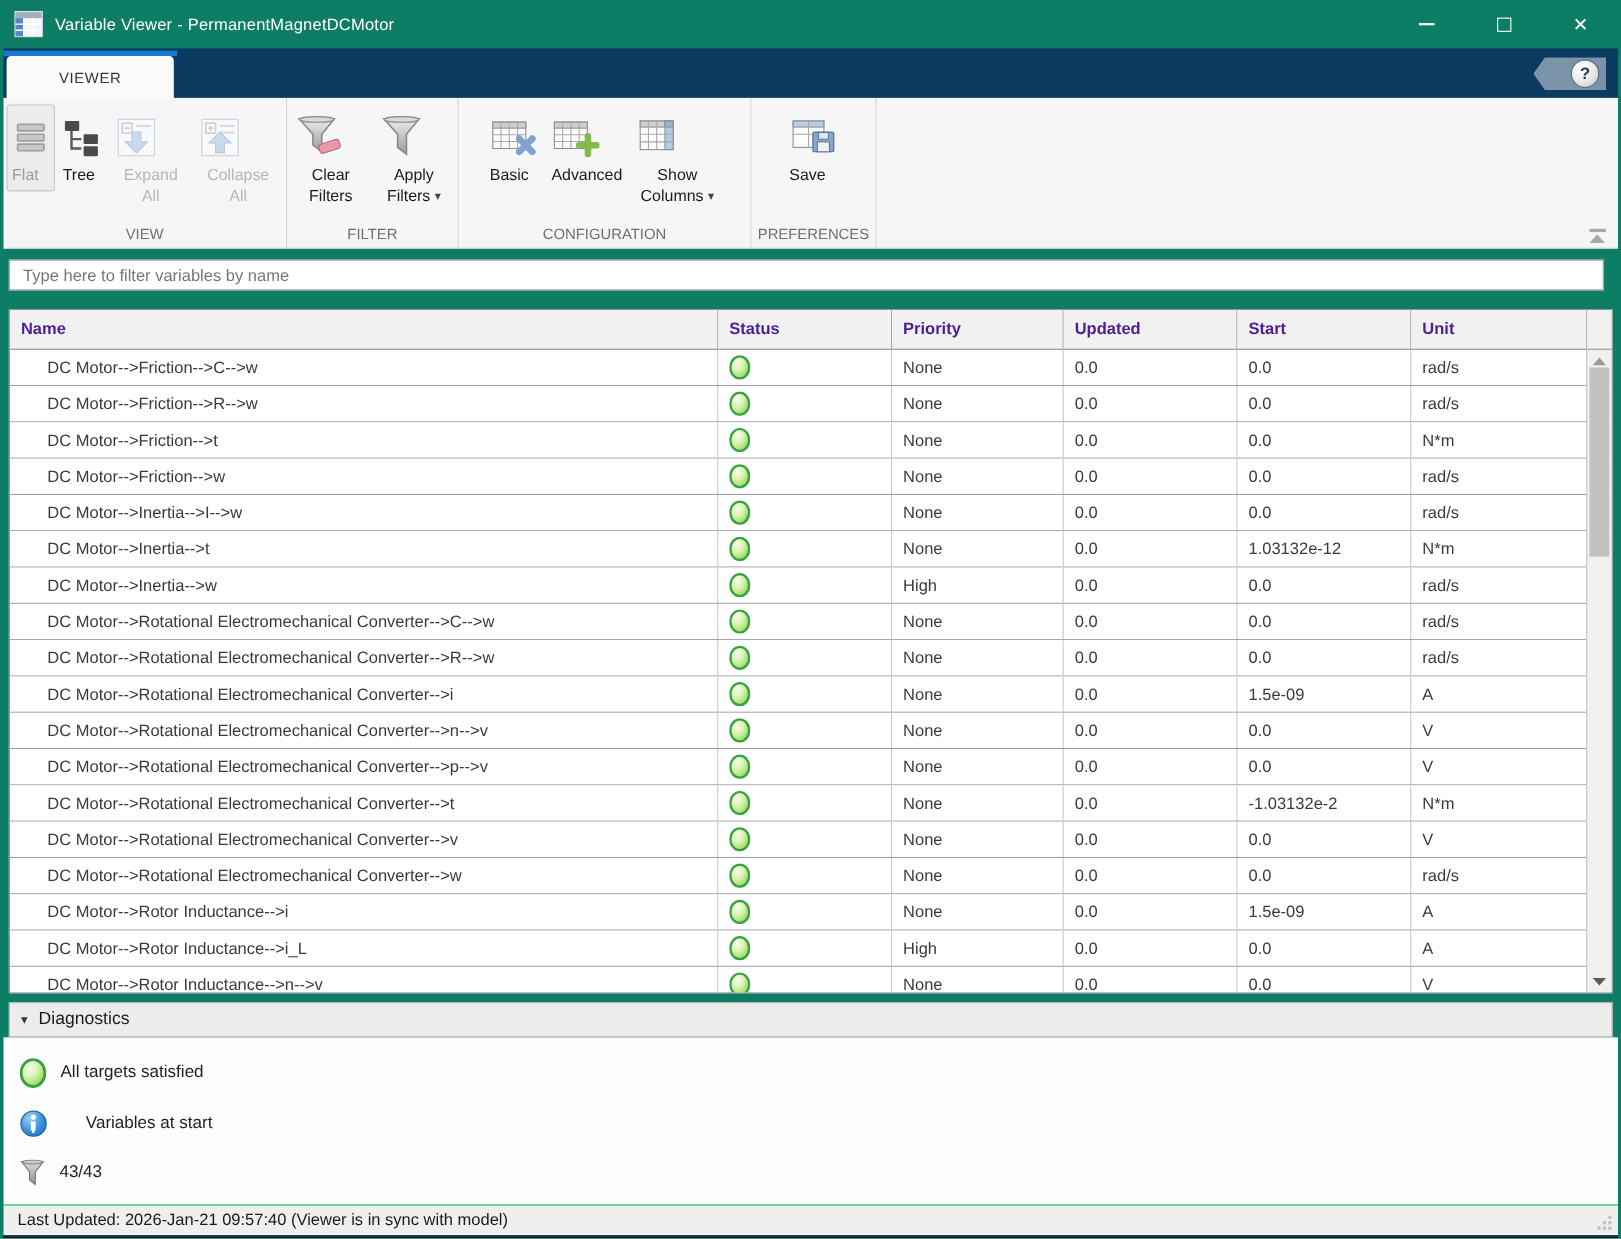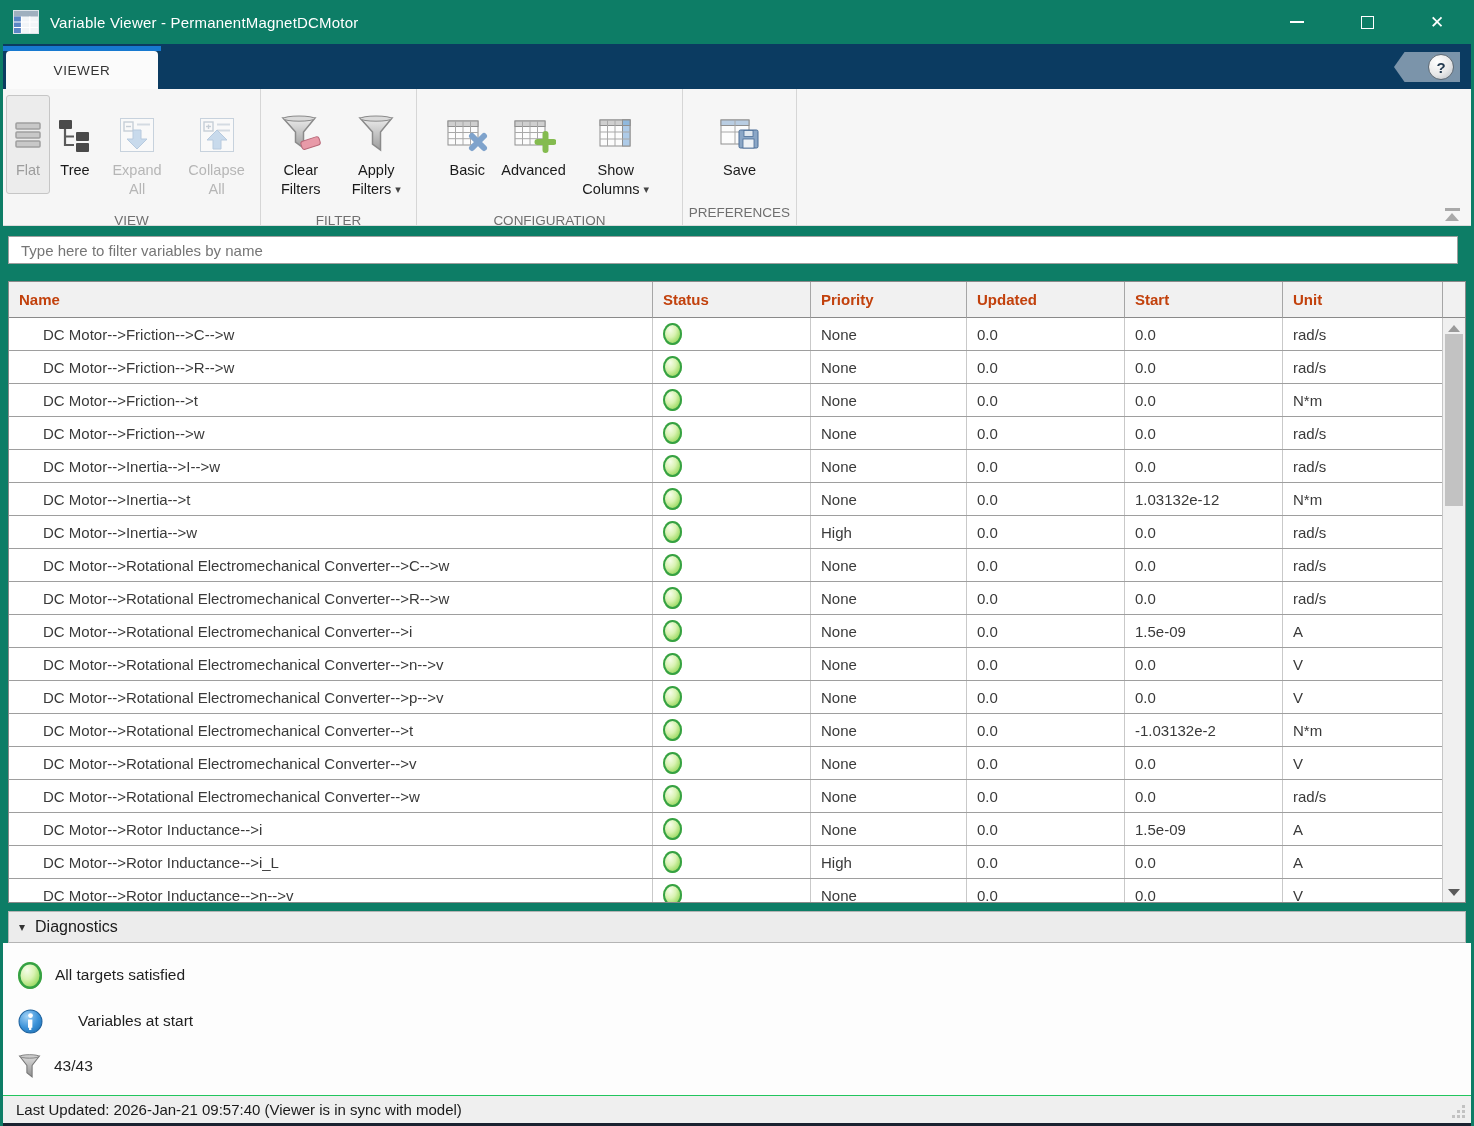--- a/index.html
+++ b/index.html
@@ -37,21 +37,21 @@
 
   
   .ribbon { position:absolute; top:89px; left:3px; right:3px; height:137px; background:#f6f6f6;
             border-bottom:1px solid #dcdcdc; display:flex; }
   .rsection { height:100%; display:flex; flex-direction:column; border-right:1px solid #d6d6d6; padding-top:6px; }
   .rsection .btns { flex:1; display:flex; align-items:flex-start; justify-content:center; gap:2px; padding:0 3px; }
   .rsection .sec-label { text-align:center; font-size:13.5px; color:#6f6f6f; padding-bottom:5px; }
   .sec-view { width:258px; } .sec-data { width:84px; } .sec-filter { width:156px; }
   .sec-config { width:266px; } .sec-pref { width:114px; }
   .sec-rest { flex:1; border-right:none; position:relative; }
-  .rbtn { display:flex; flex-direction:column; align-items:center; padding:13px 4px; border:1px solid transparent; }
+  .rbtn { display:flex; flex-direction:column; align-items:flex-start; padding:3px 4px; border:1px solid transparent; }
   .rbtn .ricon { height:52px; display:flex; align-items:center; justify-content:center; }
   .rbtn .rlabel { font-size:14.5px; color:#1a1a1a; text-align:center; line-height:1.3; max-width:76px; }
   .rbtn.selected { background:#ececec; border:1px solid #c6c6c6; border-radius:3px; }
   .rbtn.disabled .rlabel { color:#b6b6b6; }
   .rbtn.disabled .ricon { opacity:.5; }
   .rbtn.selected .rlabel { color:#9d9d9d; }
   .dd-arrow { display:inline-block; font-size:11px; color:#444; transform:translateY(-1px); }
   .rib-collapse { position:absolute; right:10px; bottom:4px; width:18px; display:flex; flex-direction:column;
                   align-items:center; gap:2px; }
   .rib-collapse .bar { width:15px; height:3px; background:#a9a9a9; }
@@ -62,21 +62,21 @@
   .filter-input { position:absolute; top:236px; left:8px; width:1450px; height:28px; border:1px solid #9e9e9e;
                   background:#ffffff; font-family:"Liberation Sans", sans-serif; font-size:15px; color:#222;
                   padding:0 12px; outline:none; }
   .filter-input::placeholder { color:#767676; }
 
   
   .vtable { position:absolute; top:281px; left:8px; width:1458px; height:622px; border:1px solid #8a8a8a;
             background:#ffffff; }
   .thead { display:grid; grid-template-columns:644px 158px 156px 158px 158px 160px 22px; height:36px; }
   .hcell { background:#f1f1f1; border-right:1px solid #a6a6a6; border-bottom:1px solid #8a8a8a;
-           font-size:15px; font-weight:bold; color:#c2410c; display:flex; align-items:center; padding-left:10px; }
+           font-size:15px; font-weight:bold; color:#4c1d95; display:flex; align-items:center; padding-left:10px; }
   .hcell:last-child { border-right:none; padding-left:0; }
   .tbody { position:relative; height:584px; overflow:hidden; }
   .trow { display:grid; grid-template-columns:644px 158px 156px 158px 158px 160px; height:33px;
           border-bottom:1px solid #9e9e9e; background:#ffffff; }
   .tcell { border-right:1px solid #c9c9c9; font-size:15px; color:#3a3a3a; display:flex; align-items:center;
            padding-left:10px; overflow:hidden; white-space:nowrap; }
   .tcell.name { padding-left:34px; }
   .led { width:19px; height:22px; border-radius:50%; flex:0 0 auto;
          background:radial-gradient(ellipse at 38% 30%, #f6fde9 0%, #d9f3b2 35%, #a5de6e 62%, #4fae3c 88%, #2f9232 100%);
          box-shadow:inset 0 0 0 2px #35a144; }

